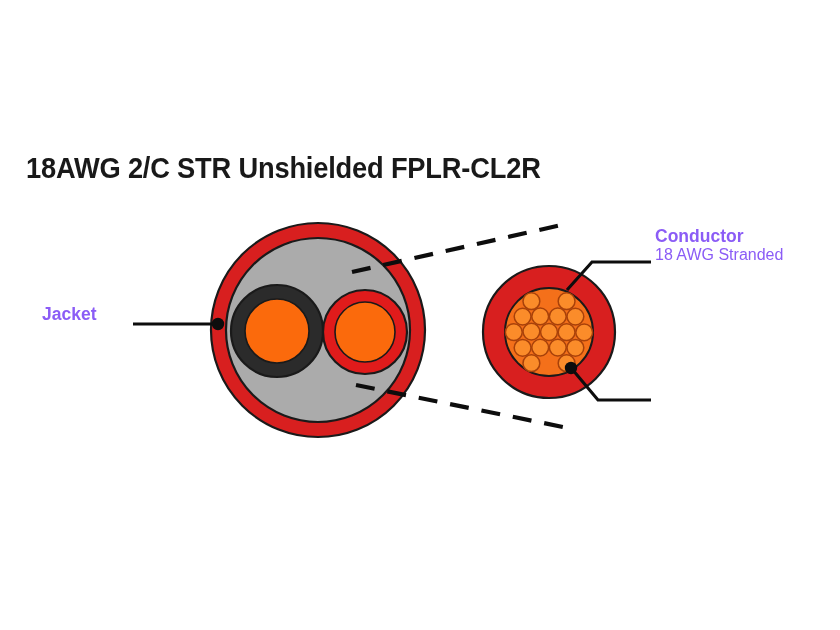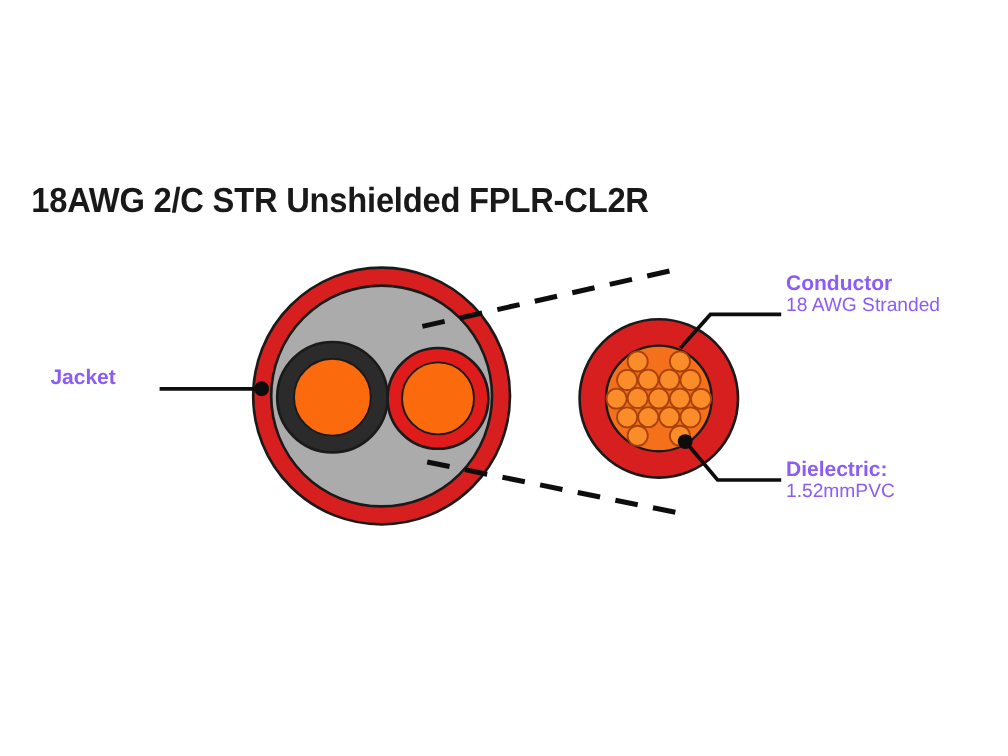--- a/index.html
+++ b/index.html
@@ -143,18 +143,14 @@
 
   <div class="callout" id="callout-jacket">
     <span class="c-title">Jacket</span>
   </div>
 
   <div class="callout" id="callout-conductor">
     <span class="c-title">Conductor</span>
     <span class="c-sub">18 AWG Stranded</span>
   </div>
 
-  <div class="callout" id="callout-dielectric">
-    <span class="c-title">Dielectric:</span>
-    <span class="c-sub">1.52mmPVC</span>
-  </div>
 
 </div>
 
 </body></html>

